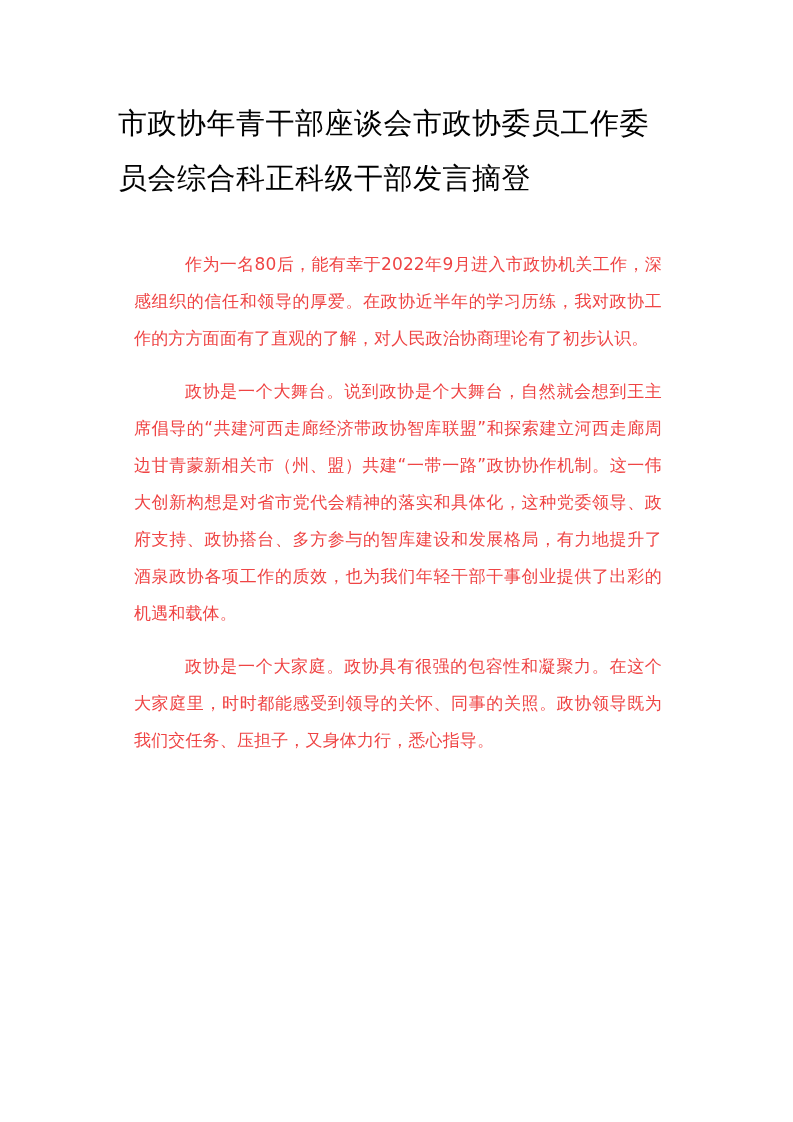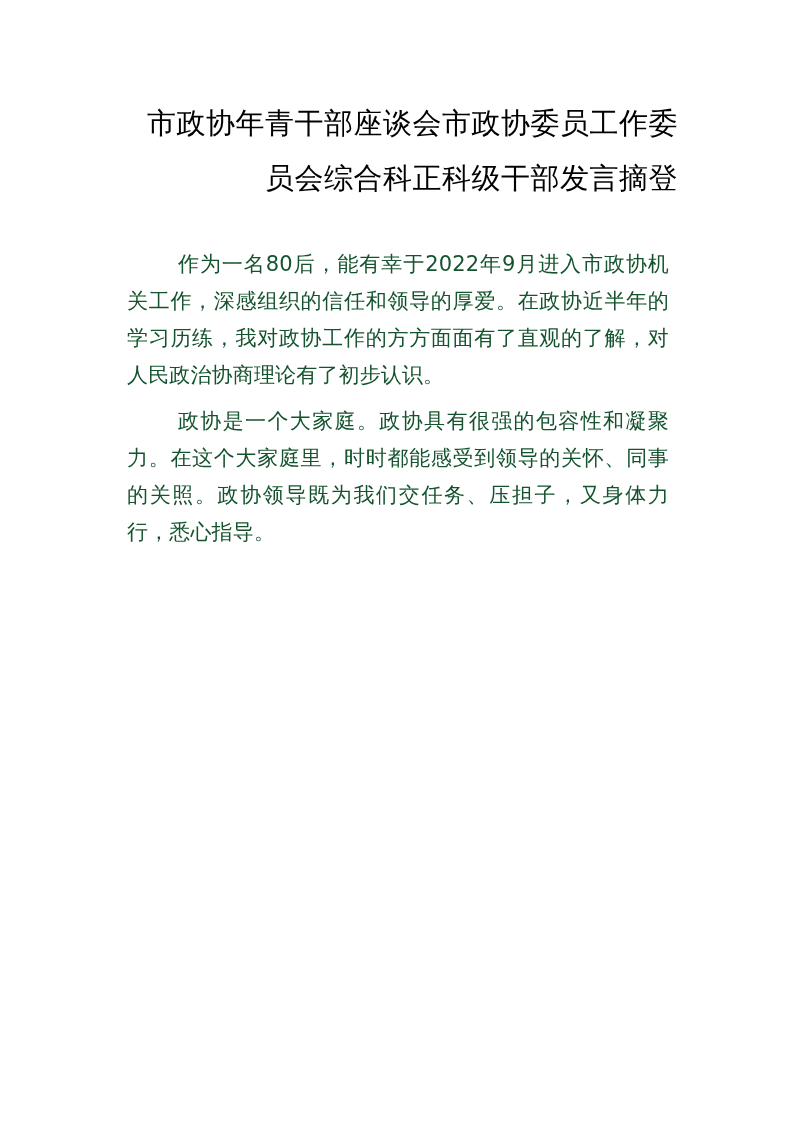--- a/index.html
+++ b/index.html
@@ -25,52 +25,53 @@
     top: 96px;
     width: 560px;
   }
 
   .doc-title {
     font-family: "DejaVu Serif", "Liberation Serif", serif;
     font-size: 29px;
     line-height: 55px;
     font-weight: 400;
     color: #000000;
-    text-align: right;
+    text-align: left;
     letter-spacing: 0.5px;
     margin: 0;
     white-space: normal;
   }
 
   .body-block {
     margin-top: 40px;
   }
 
   .para {
     font-family: "DejaVu Sans", "Liberation Sans", sans-serif;
-    font-size: 21px;
+    font-size: 17px;
     line-height: 37px;
-    color: #14532d;
+    color: #ef4444;
     text-align: justify;
     text-justify: inter-character;
     text-indent: 51px;
-    margin: 9px;
+    margin: 16px;
     letter-spacing: 0.15px;
     font-weight: 400;
   }
 </style>
 </head>
 <body>
 
 <div class="page">
 
   <div class="content">
 
     <h1 class="doc-title">市政协年青干部座谈会市政协委员工作委员会综合科正科级干部发言摘登</h1>
 
     <div class="body-block">
       <p class="para">作为一名80后，能有幸于2022年9月进入市政协机关工作，深感组织的信任和领导的厚爱。在政协近半年的学习历练，我对政协工作的方方面面有了直观的了解，对人民政治协商理论有了初步认识。</p>
+      <p class="para">政协是一个大舞台。说到政协是个大舞台，自然就会想到王主席倡导的“共建河西走廊经济带政协智库联盟”和探索建立河西走廊周边甘青蒙新相关市（州、盟）共建“一带一路”政协协作机制。这一伟大创新构想是对省市党代会精神的落实和具体化，这种党委领导、政府支持、政协搭台、多方参与的智库建设和发展格局，有力地提升了酒泉政协各项工作的质效，也为我们年轻干部干事创业提供了出彩的机遇和载体。</p>
       <p class="para">政协是一个大家庭。政协具有很强的包容性和凝聚力。在这个大家庭里，时时都能感受到领导的关怀、同事的关照。政协领导既为我们交任务、压担子，又身体力行，悉心指导。</p>
     </div>
 
   </div>
 
 </div>
 
 </body></html>

